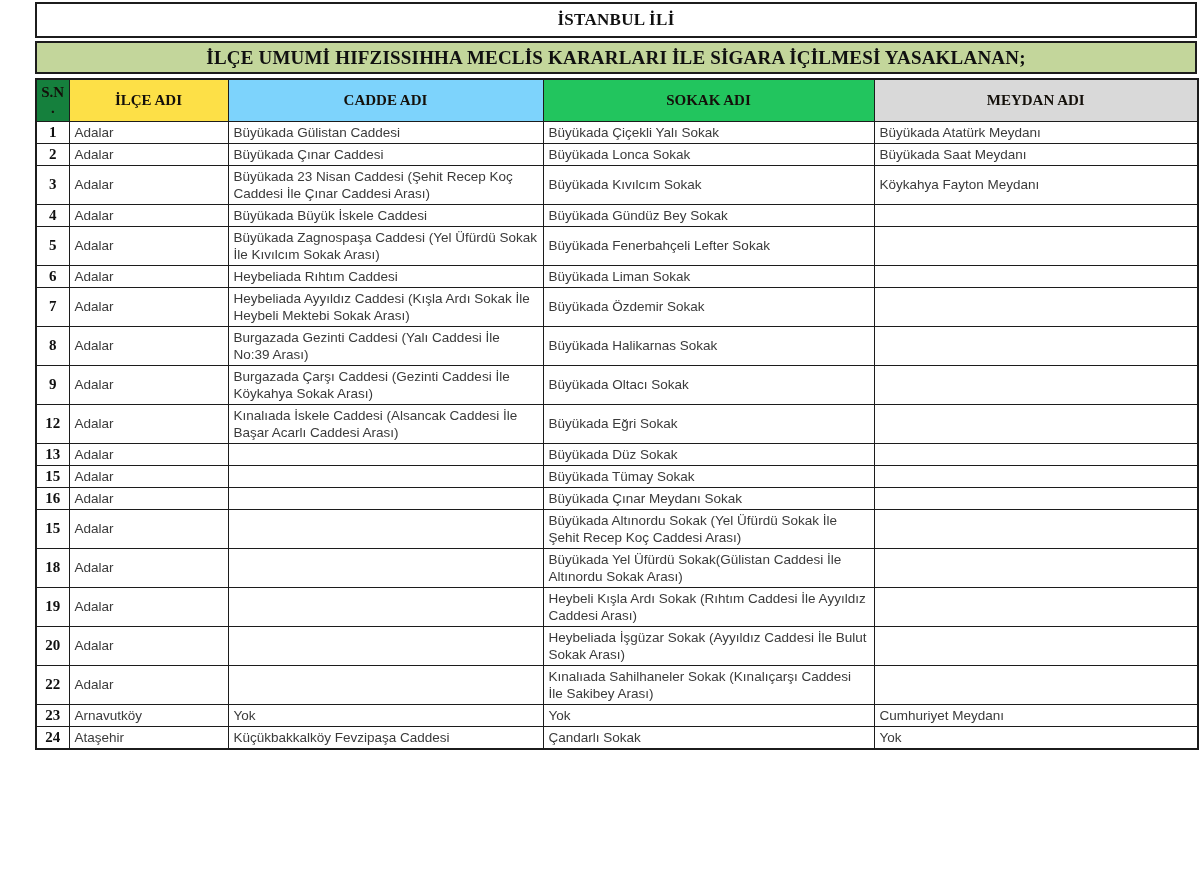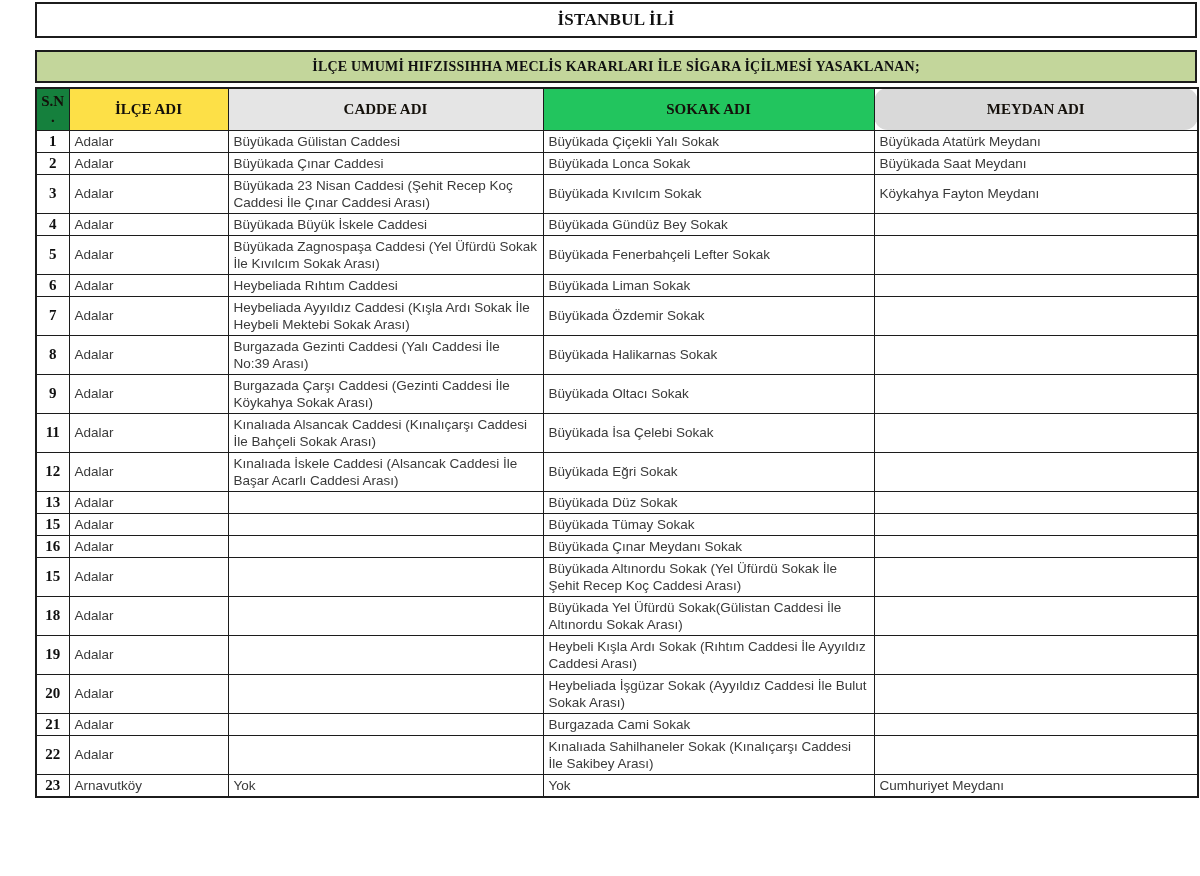--- a/index.html
+++ b/index.html
@@ -27,25 +27,25 @@
     text-align: center;
     font-family: "Liberation Serif", serif;
     font-weight: bold;
     color: #101010;
   }
   .title-band {
     height: 36px;
     background: #ffffff;
     font-size: 17px;
     letter-spacing: 0.3px;
-    margin-bottom: 12px;
+    margin-bottom: 3px;
   }
   .subtitle-band {
     height: 33px;
-    font-size: 14px;
+    font-size: 19px;
     letter-spacing: 0.2px;
     margin-bottom: 4px;
   }
   table.main {
     border-collapse: collapse;
     table-layout: fixed;
     width: 1162px;
     border: 2px solid #1c1c1c;
   }
   table.main th, table.main td {
@@ -101,23 +101,23 @@
       <col class="c-ilce">
       <col class="c-cadde">
       <col class="c-sokak">
       <col class="c-meydan">
     </colgroup>
     <thead>
       <tr>
         <th style="background: #15803d;">S.N
 .</th>
         <th style="background: #fde047;">İLÇE ADI</th>
-        <th style="background: #e5e5e5;">CADDE ADI</th>
+        <th style="background: #7dd3fc;">CADDE ADI</th>
         <th style="background: #22c55e;">SOKAK ADI</th>
-        <th style="background: rgb(217, 217, 217); border-radius: 14px;">MEYDAN ADI</th>
+        <th style="background: rgb(217, 217, 217);">MEYDAN ADI</th>
       </tr>
     </thead>
     <tbody>
         <tr>
           <td class="col-sn">1</td>
           <td class="col-ilce">Adalar</td>
           <td class="col-cadde">Büyükada Gülistan Caddesi</td>
           <td class="col-sokak">Büyükada Çiçekli Yalı Sokak</td>
           <td class="col-meydan">Büyükada Atatürk Meydanı</td>
         </tr>
@@ -171,27 +171,20 @@
           <td class="col-meydan"></td>
         </tr>
         <tr>
           <td class="col-sn">9</td>
           <td class="col-ilce">Adalar</td>
           <td class="col-cadde">Burgazada Çarşı Caddesi (Gezinti Caddesi İle Köykahya Sokak Arası)</td>
           <td class="col-sokak">Büyükada Oltacı Sokak</td>
           <td class="col-meydan"></td>
         </tr>
         <tr>
-          <td class="col-sn">11</td>
-          <td class="col-ilce">Adalar</td>
-          <td class="col-cadde">Kınalıada Alsancak Caddesi (Kınalıçarşı Caddesi İle Bahçeli Sokak Arası)</td>
-          <td class="col-sokak">Büyükada İsa Çelebi Sokak</td>
-          <td class="col-meydan"></td>
-        </tr>
-        <tr>
           <td class="col-sn">12</td>
           <td class="col-ilce">Adalar</td>
           <td class="col-cadde">Kınalıada İskele Caddesi (Alsancak Caddesi İle Başar Acarlı Caddesi Arası)</td>
           <td class="col-sokak">Büyükada Eğri Sokak</td>
           <td class="col-meydan"></td>
         </tr>
         <tr>
           <td class="col-sn">13</td>
           <td class="col-ilce">Adalar</td>
           <td class="col-cadde"></td>
@@ -231,39 +224,39 @@
           <td class="col-ilce">Adalar</td>
           <td class="col-cadde"></td>
           <td class="col-sokak">Heybeli Kışla Ardı Sokak (Rıhtım Caddesi İle Ayyıldız Caddesi Arası)</td>
           <td class="col-meydan"></td>
         </tr>
         <tr>
           <td class="col-sn">20</td>
           <td class="col-ilce">Adalar</td>
           <td class="col-cadde"></td>
           <td class="col-sokak">Heybeliada İşgüzar Sokak (Ayyıldız Caddesi İle Bulut Sokak Arası)</td>
-          <td class="col-meydan"></td>
-        </tr>
-        <tr>
-          <td class="col-sn">21</td>
-          <td class="col-ilce">Adalar</td>
-          <td class="col-cadde"></td>
-          <td class="col-sokak">Burgazada Cami Sokak</td>
           <td class="col-meydan"></td>
         </tr>
         <tr>
           <td class="col-sn">22</td>
           <td class="col-ilce">Adalar</td>
           <td class="col-cadde"></td>
           <td class="col-sokak">Kınalıada Sahilhaneler Sokak (Kınalıçarşı Caddesi İle Sakibey Arası)</td>
           <td class="col-meydan"></td>
         </tr>
         <tr>
           <td class="col-sn">23</td>
           <td class="col-ilce">Arnavutköy</td>
           <td class="col-cadde">Yok</td>
           <td class="col-sokak">Yok</td>
           <td class="col-meydan">Cumhuriyet Meydanı</td>
         </tr>
+        <tr>
+          <td class="col-sn">24</td>
+          <td class="col-ilce">Ataşehir</td>
+          <td class="col-cadde">Küçükbakkalköy Fevzipaşa Caddesi</td>
+          <td class="col-sokak">Çandarlı Sokak</td>
+          <td class="col-meydan">Yok</td>
+        </tr>
       </tbody>
   </table>
 
 </div>
 
 </body></html>

